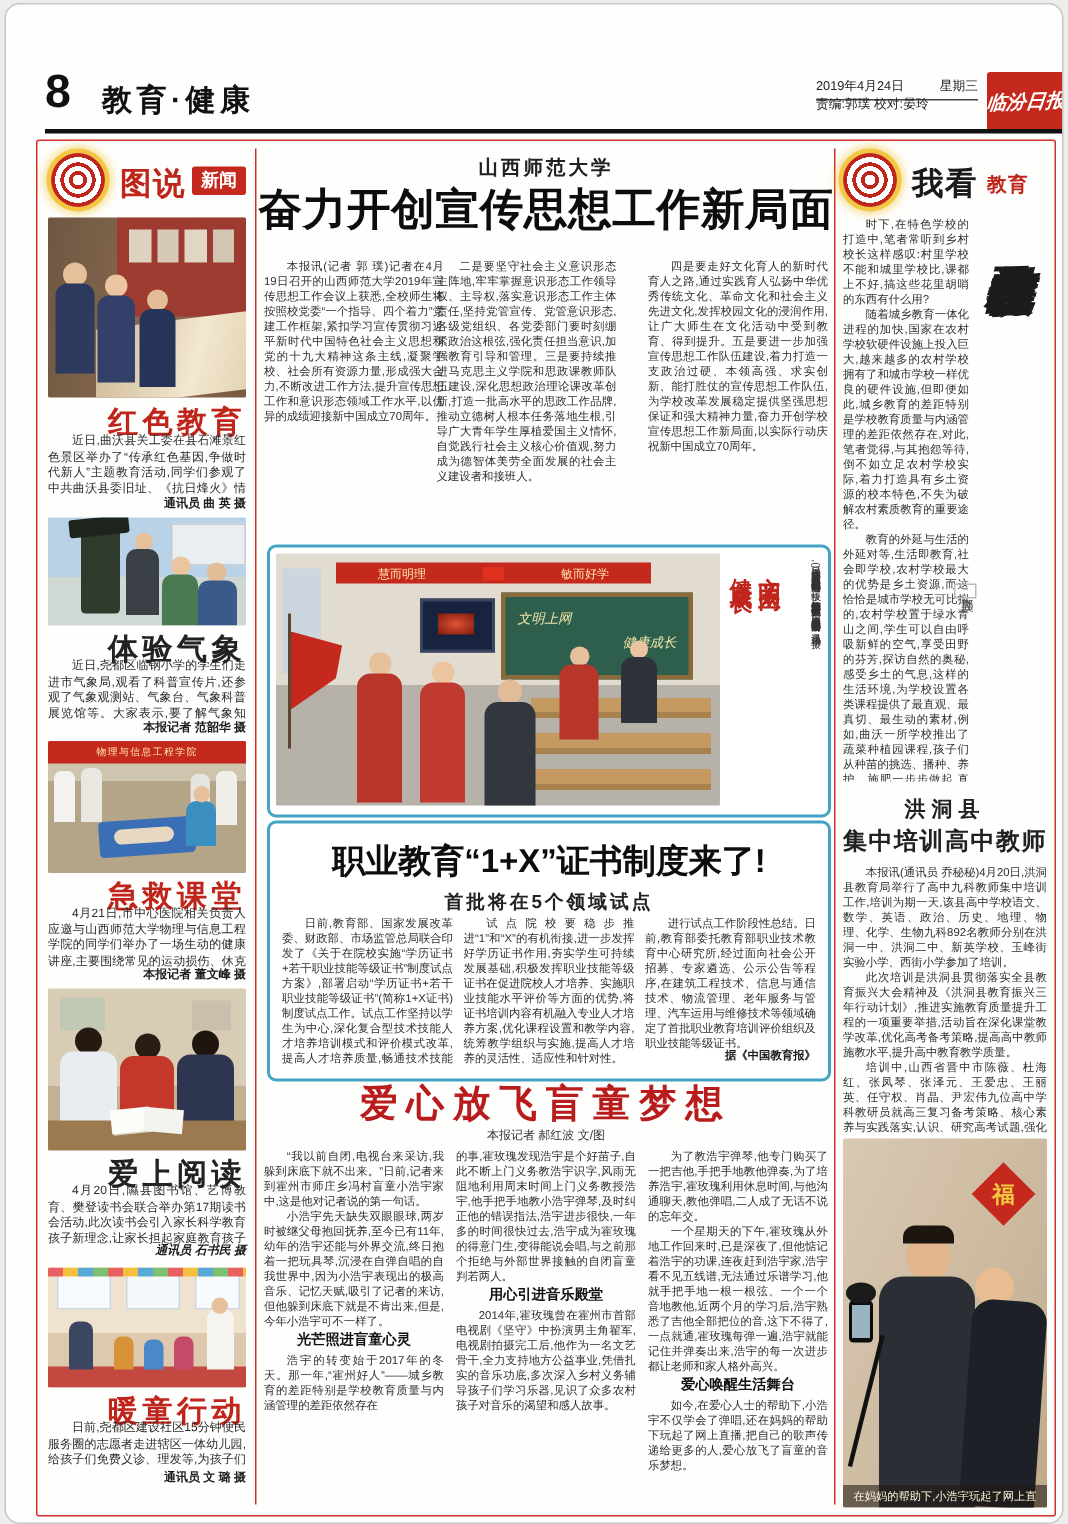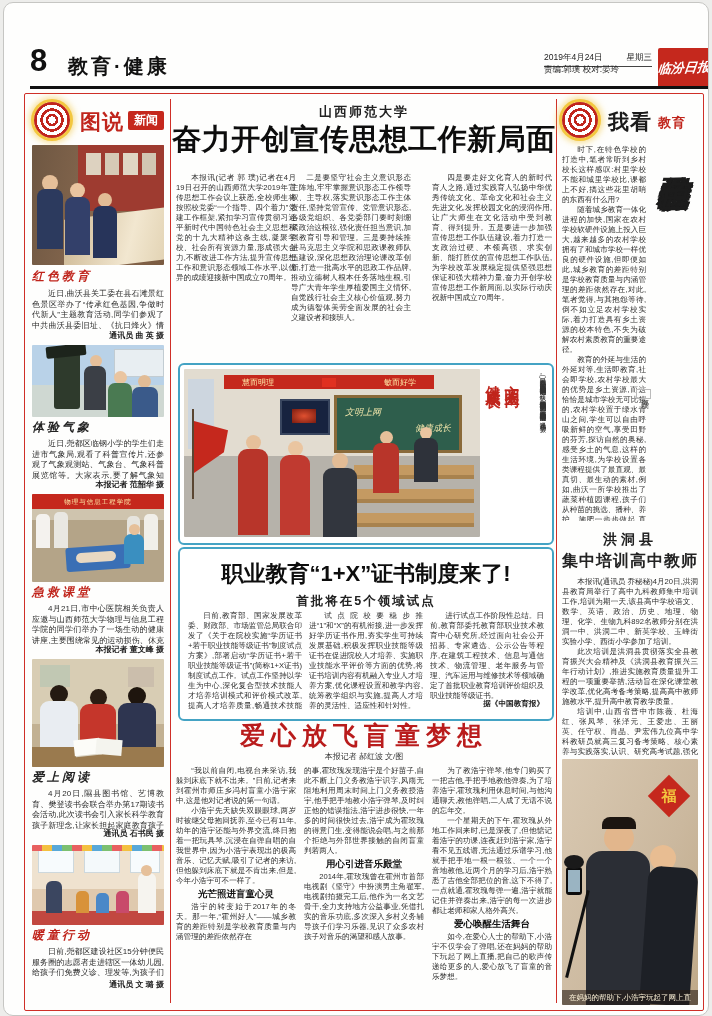--- a/index.html
+++ b/index.html
@@ -11,21 +11,21 @@
   .r50{border-radius:50%;}
   .bold{font-weight:bold;}
   .ctr{text-align:center;}
   .just{text-align:justify;text-justify:inter-ideograph;}
   .vtext{writing-mode:vertical-rl;}
   .clip{overflow:hidden;}
   p.ind{margin:0;text-indent:2em;}
   .body8{font-size:8px;line-height:10.6px;color:#2a2a2a;}
   .body75{font-size:7.6px;line-height:10px;color:#2e2e2e;}
   .credit{font-weight:bold;text-align:right;color:#1c1c1c;}
-  .phototitle{font-size:12px;font-weight:bold;letter-spacing:3px;text-align:left;font-style:italic;}
+  .phototitle{font-size:20px;font-weight:bold;letter-spacing:3px;text-align:right;}
   .red{color:#c0251c;}
   .blk{color:#222;}
   .rule-red{background:#cf2f28;}
   .bluebox{border:2px solid #44a3c4;border-radius:6px;background:#fff;}
   .ph{position:absolute;overflow:hidden;border-radius:1px;background:#bbb;}
   .logo-circle{position:absolute;width:36px;height:36px;border-radius:50%;
     background:radial-gradient(circle,#fff 0 14%,#c0251c 14% 24%,#fff 24% 36%,#c0251c 36% 46%,#fff 46% 60%,#c0251c 60% 72%,#fbe9d8 72% 100%);
     box-shadow:0 0 0 3px #f3c73f,0 0 6px 5px rgba(243,199,63,.55);}
   .subhead-sm{font-size:9.5px;font-weight:bold;text-align:center;margin:3px 0;color:#111;}
 </style>
@@ -124,21 +124,21 @@
     <div class="abs r50" style="left:96px;top:28px;width:18px;height:18px;background:#1e150e;"></div>
     <div class="abs" style="left:86px;top:44px;width:38px;height:46px;background:#2e3550;border-radius:9px 9px 0 0;"></div>
     <div class="abs" style="left:0;bottom:0;width:132px;height:20px;background:#9a7a4e;"></div>
     <div class="abs" style="left:42px;bottom:12px;width:26px;height:16px;background:#fcfcf8;transform:rotate(-6deg);box-shadow:1px 1px 0 #d8d2c2;"></div>
     <div class="abs" style="left:64px;bottom:12px;width:26px;height:16px;background:#f4f4ee;transform:rotate(5deg);"></div>
   </div>
   <div class="abs phototitle blk" style="left:28px;top:766px;width:132px;">爱上阅读</div>
   <div class="abs body8 just clip" style="left:28px;top:786px;width:132px;height:42px;">
         <p class="ind">4月20日,隰县图书馆、艺博教育、樊登读书会联合举办第17期读书会活动,此次读书会引入家长科学教育孩子新理念,让家长担起家庭教育孩子的重要职责,让孩子养成自觉读书的良好习惯。</p>
       </div>
-  <div class="abs body8 credit" style="left:28px;top:826px;width:132px;">通讯员 石书民 摄</div>
+  <div class="abs body8 credit" style="left:28px;top:826px;width:132px;font-style:italic;">通讯员 石书民 摄</div>
 
   <div class="ph" style="left:28px;top:842px;width:132px;height:80px;background:linear-gradient(#efe2cf 0 55%,#dfc9ae 55% 100%);">
     <div class="abs" style="left:6px;top:4px;width:34px;height:22px;background:#f7fbfd;border:1px solid #cdd8dd;"></div>
     <div class="abs" style="left:52px;top:4px;width:34px;height:22px;background:#f4f9fb;border:1px solid #cdd8dd;"></div>
     <div class="abs" style="left:98px;top:4px;width:28px;height:22px;background:#f7fbfd;border:1px solid #cdd8dd;"></div>
     <div class="abs" style="left:0;top:0;width:132px;height:6px;background:repeating-linear-gradient(90deg,#e86060 0 10px,#f3c040 10px 20px,#58a8d8 20px 30px,#7cc070 30px 40px);"></div>
     <div class="abs" style="left:0;bottom:0;width:132px;height:14px;background:#c24840;"></div>
     <div class="abs" style="right:8px;top:28px;width:18px;height:40px;background:#f6f4ef;border-radius:6px 6px 0 0;"></div>
     <div class="abs r50" style="right:12px;top:20px;width:11px;height:11px;background:#e6c09a;"></div>
     <div class="abs" style="left:14px;top:36px;width:16px;height:32px;background:#3b4660;border-radius:6px 6px 0 0;"></div>
@@ -160,21 +160,21 @@
   </div>
   <div class="abs body75 just clip" style="left:287px;top:170px;width:120px;height:186px;">
     <p class="ind">二是要坚守社会主义意识形态主阵地,牢牢掌握意识形态工作领导权、主导权,落实意识形态工作主体责任,坚持党管宣传、党管意识形态,各级党组织、各党委部门要时刻绷紧政治这根弦,强化责任担当意识,加强教育引导和管理。三是要持续推进马克思主义学院和思政课教师队伍建设,深化思想政治理论课改革创新,打造一批高水平的思政工作品牌,推动立德树人根本任务落地生根,引导广大青年学生厚植爱国主义情怀,自觉践行社会主义核心价值观,努力成为德智体美劳全面发展的社会主义建设者和接班人。</p>
   </div>
   <div class="abs body75 just clip" style="left:428px;top:170px;width:120px;height:186px;">
     <p class="ind">四是要走好文化育人的新时代育人之路,通过实践育人弘扬中华优秀传统文化、革命文化和社会主义先进文化,发挥校园文化的浸润作用,让广大师生在文化活动中受到教育、得到提升。五是要进一步加强宣传思想工作队伍建设,着力打造一支政治过硬、本领高强、求实创新、能打胜仗的宣传思想工作队伍,为学校改革发展稳定提供坚强思想保证和强大精神力量,奋力开创学校宣传思想工作新局面,以实际行动庆祝新中国成立70周年。</p>
   </div>
 
   <div class="abs bluebox" style="left:174px;top:360px;width:372px;height:178px;">
     <div class="ph" style="left:4px;top:4px;width:296px;height:168px;background:linear-gradient(#e2dcd0 0 52%,#b6b2aa 52% 100%);">
-      <div class="abs" style="left:40px;top:6px;width:210px;height:14px;background:#c5281d;color:#ffe9a8;font-size:8px;display:flex;align-items:center;justify-content:space-between;padding:0 18px;box-sizing:border-box;">
+      <div class="abs" style="left:40px;top:6px;width:210px;height:14px;background:#c5281d;color:#ffe9a8;font-size:8px;display:flex;align-items:center;justify-content:space-between;padding:0 28px;box-sizing:border-box;">
         <span>慧而明理</span>
         <span style="width:14px;height:9px;background:#e03020;display:inline-block;"></span>
         <span>敏而好学</span>
       </div>
       <div class="abs" style="left:150px;top:26px;width:128px;height:58px;background:#2e5e4c;border:3px solid #8a6a3a;color:#ece2a8;font-size:9px;font-style:italic;padding:6px 8px;line-height:16px;box-sizing:border-box;">
         <div>文明上网</div>
         <div style="text-align:right;">健康成长</div>
       </div>
       <div class="abs" style="left:96px;top:30px;width:46px;height:32px;background:#17233f;border:2px solid #39465f;">
         <div class="abs" style="left:10px;top:8px;width:24px;height:14px;background:radial-gradient(#e05030,#7a1c10);"></div>

